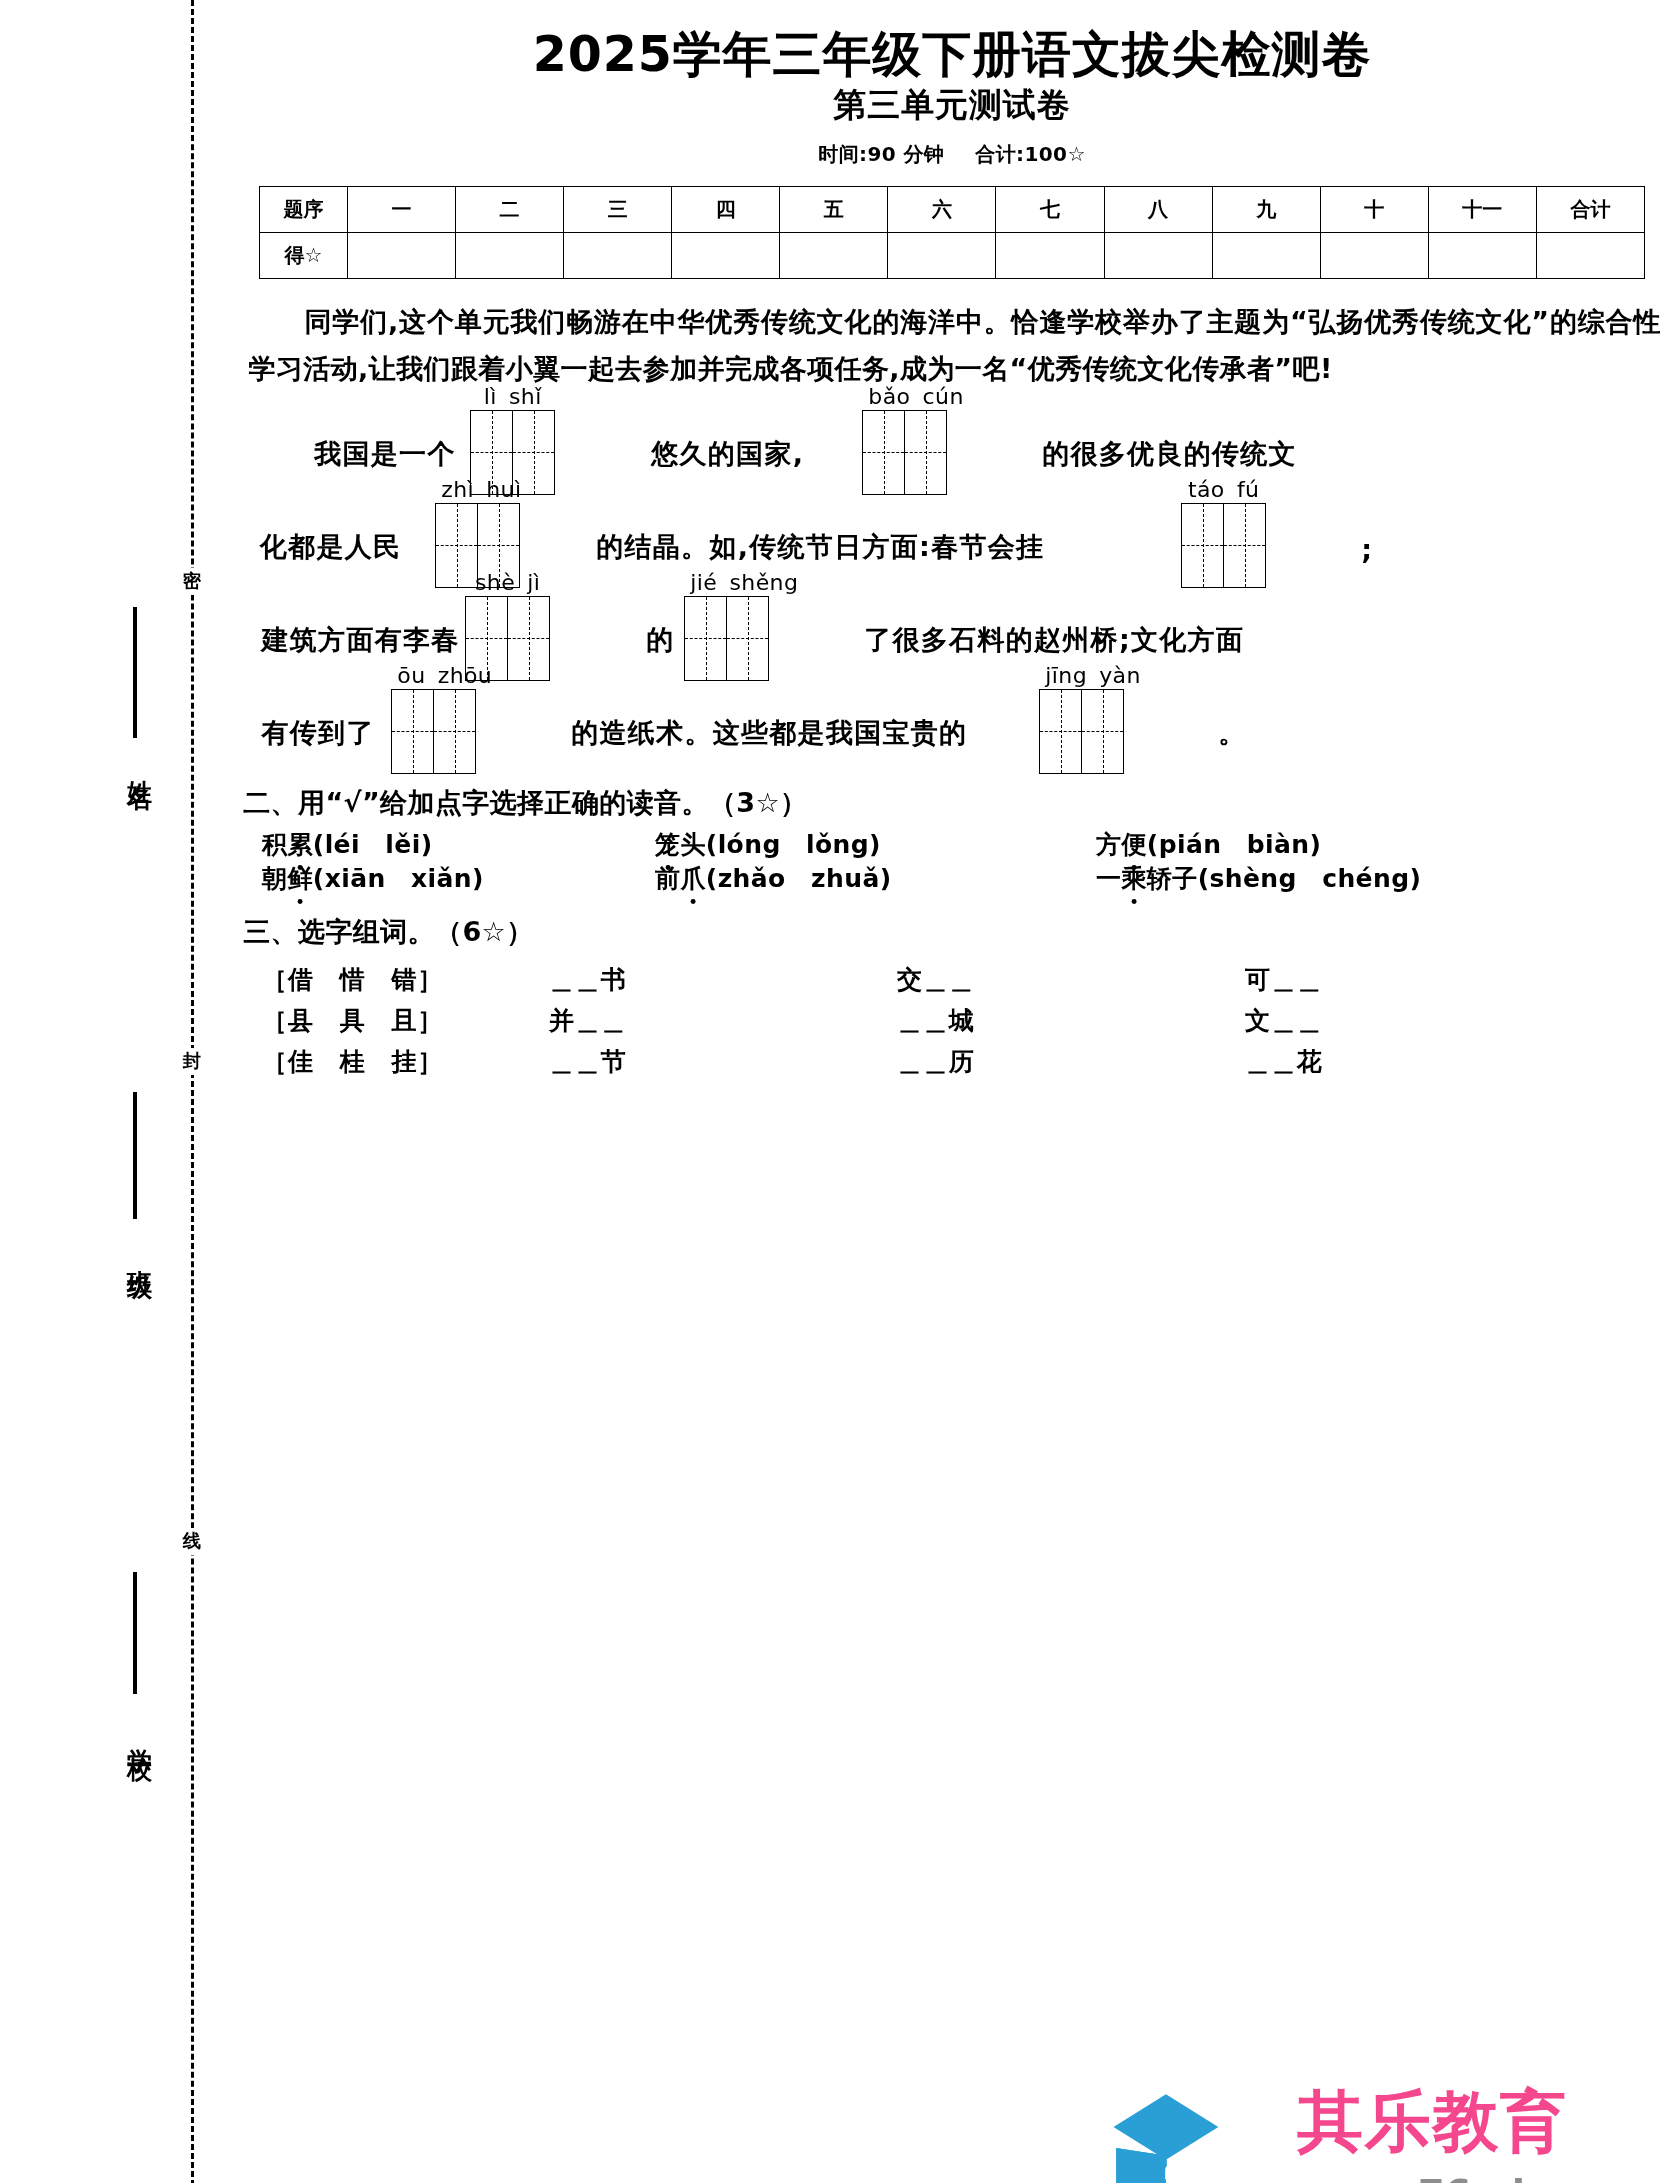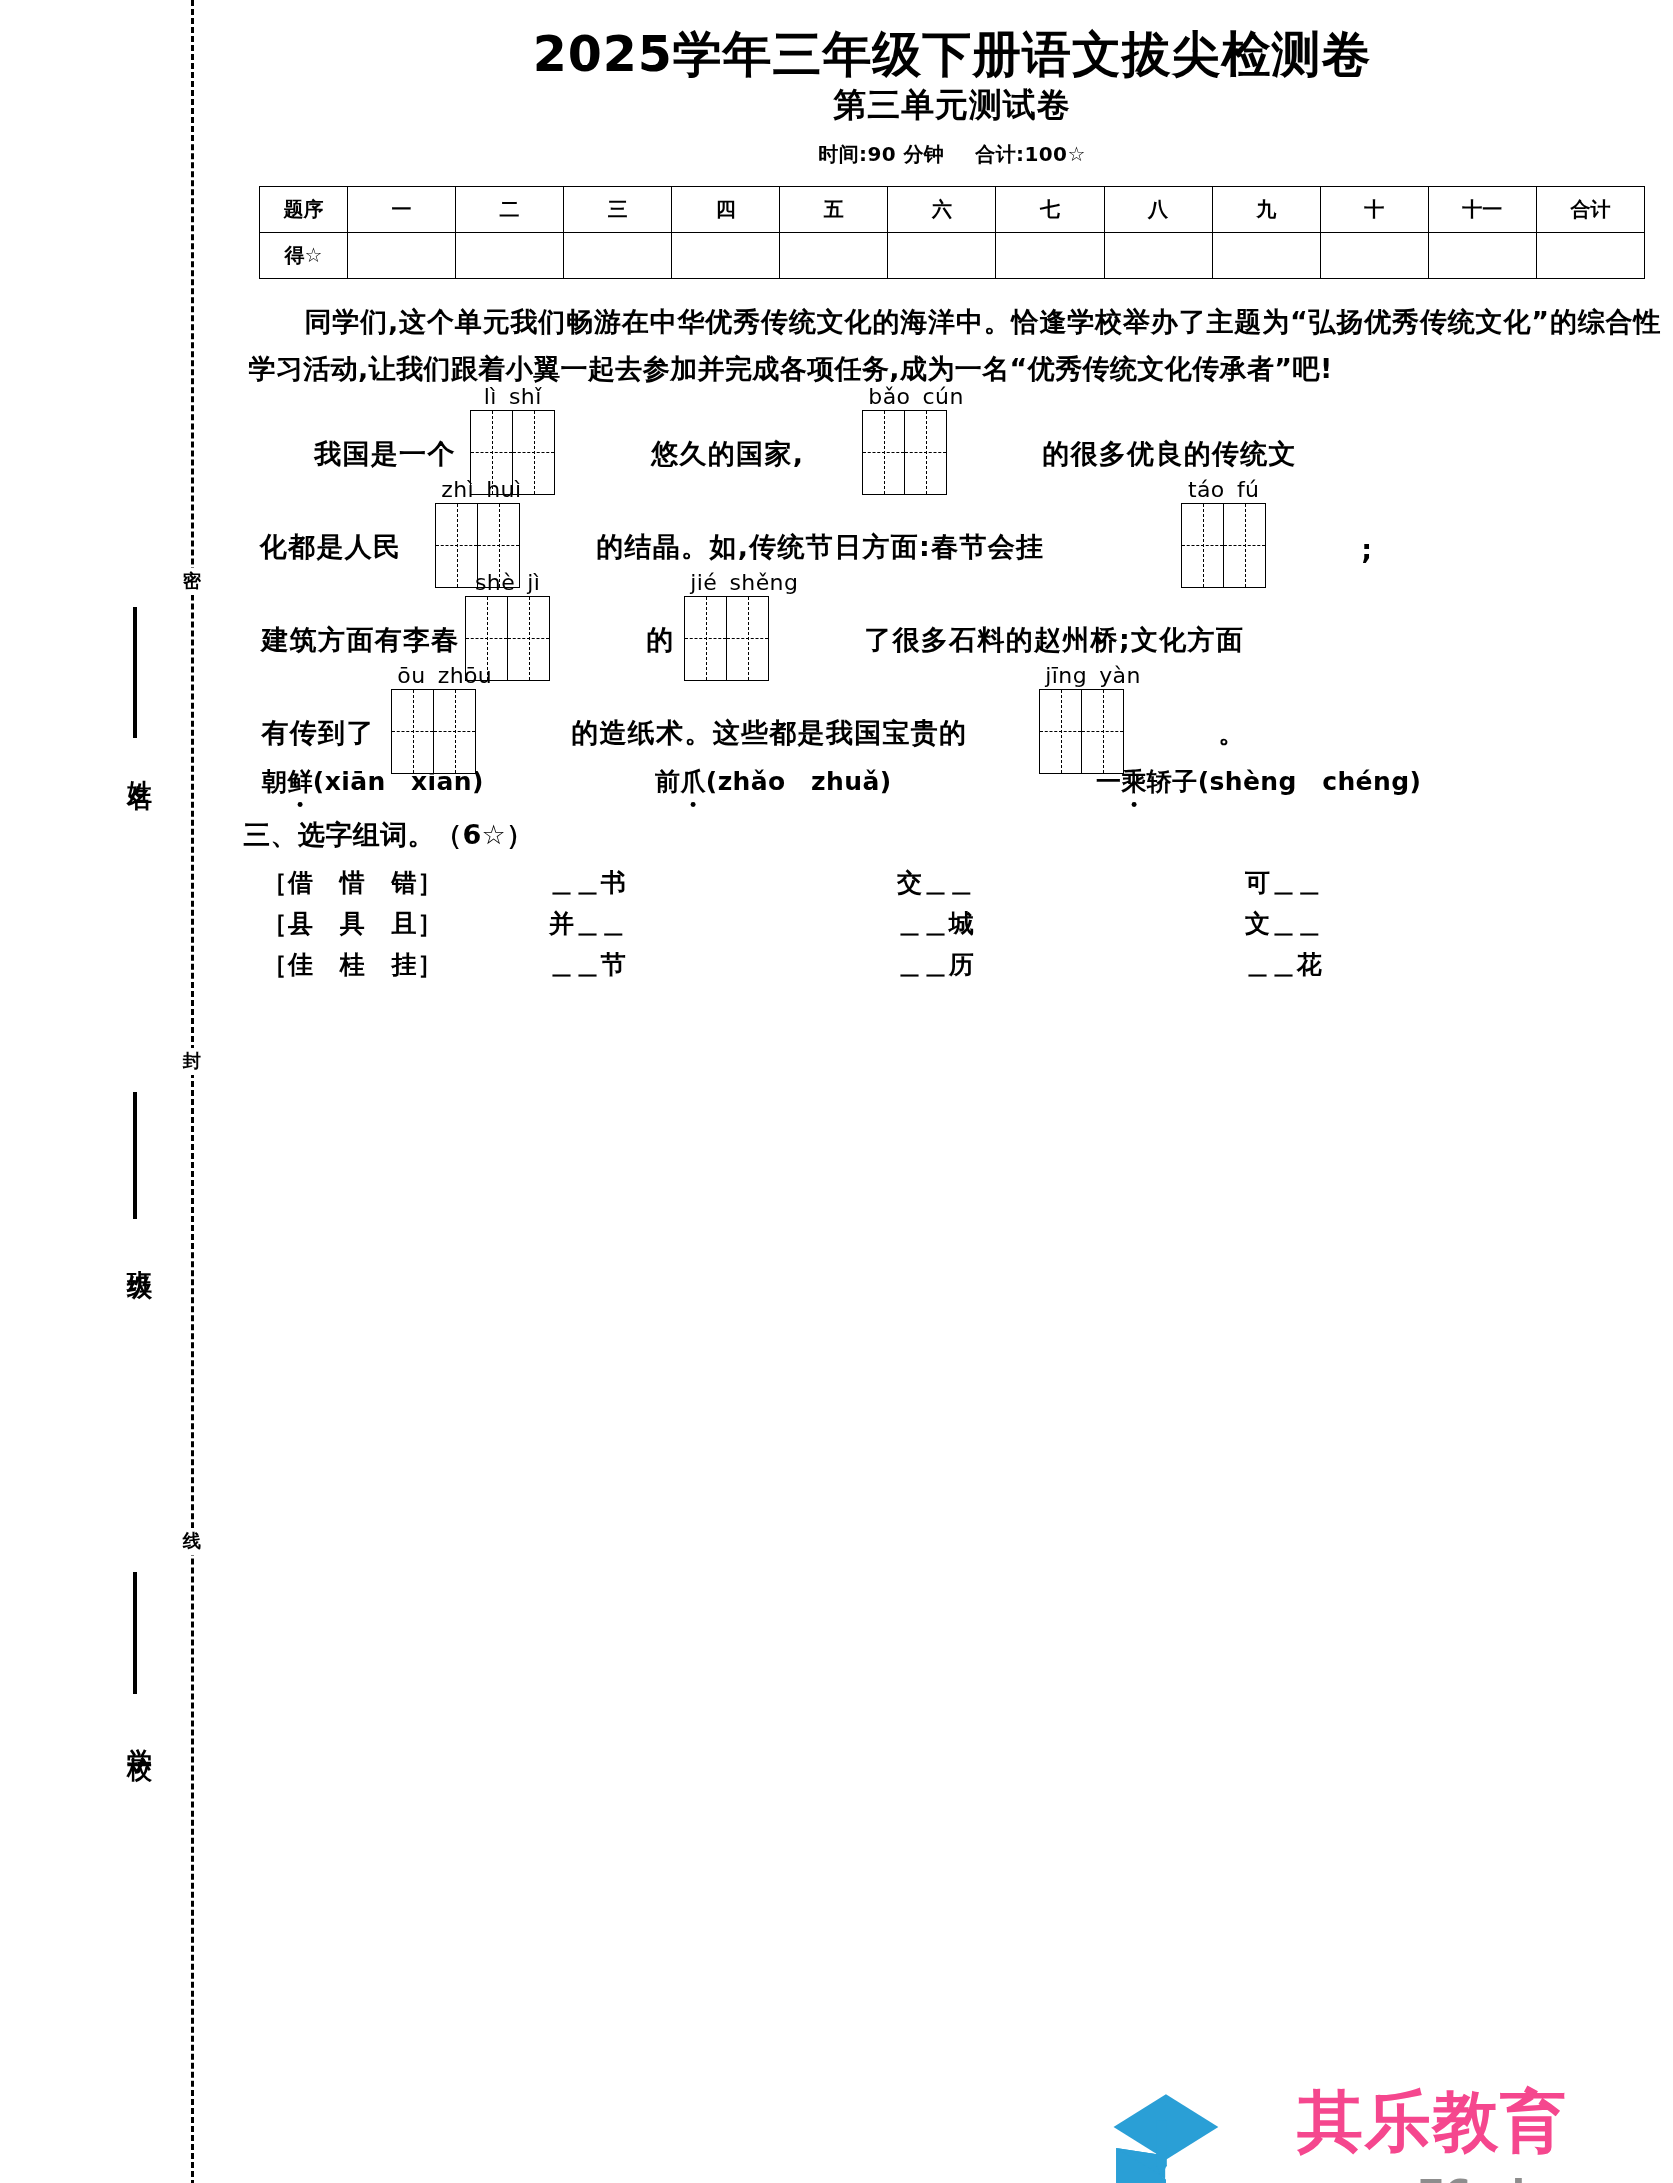--- a/index.html
+++ b/index.html
@@ -403,21 +403,33 @@
     <div class="tzg" style="left:796px;">
       <div class="py"><span class="s">jīng</span><span class="s">yàn</span></div>
       <div class="grid">
           <div class="cell"></div>
           <div class="cell"></div>
         </div>
     </div>
     <div class="q1-text" style="left:975px;">。</div>
   </div>
 
-
+  <div class="sec-head" style="margin-top:21px;">二、用“√”给加点字选择正确的读音。（3☆）</div>
+
+  <div class="q2-row">
+    <div class="q2-item" style="width:393px;">
+      <span>积</span><span class="dotchar">累</span><span>(léi　lěi)</span>
+    </div>
+    <div class="q2-item" style="width:441px;">
+      <span class="dotchar">笼</span><span>头</span><span>(lóng　lǒng)</span>
+    </div>
+    <div class="q2-item">
+      <span>方</span><span class="dotchar">便</span><span>(pián　biàn)</span>
+    </div>
+  </div>
 
   <div class="q2-row" style="margin-top:1px;">
     <div class="q2-item" style="width:393px;">
       <span>朝</span><span class="dotchar">鲜</span><span>(xiān　xiǎn)</span>
     </div>
     <div class="q2-item" style="width:441px;">
       <span>前</span><span class="dotchar">爪</span><span>(zhǎo　zhuǎ)</span>
     </div>
     <div class="q2-item">
       <span>一</span><span class="dotchar">乘</span><span>轿子</span><span>(shèng　chéng)</span>

